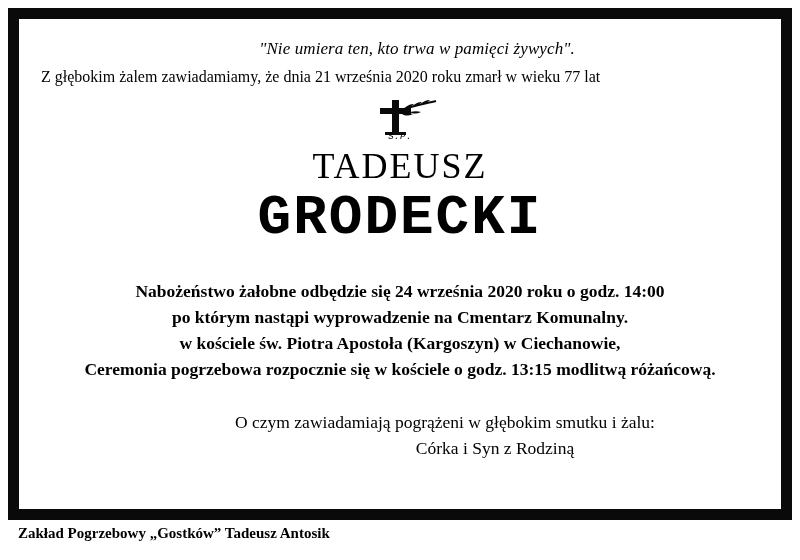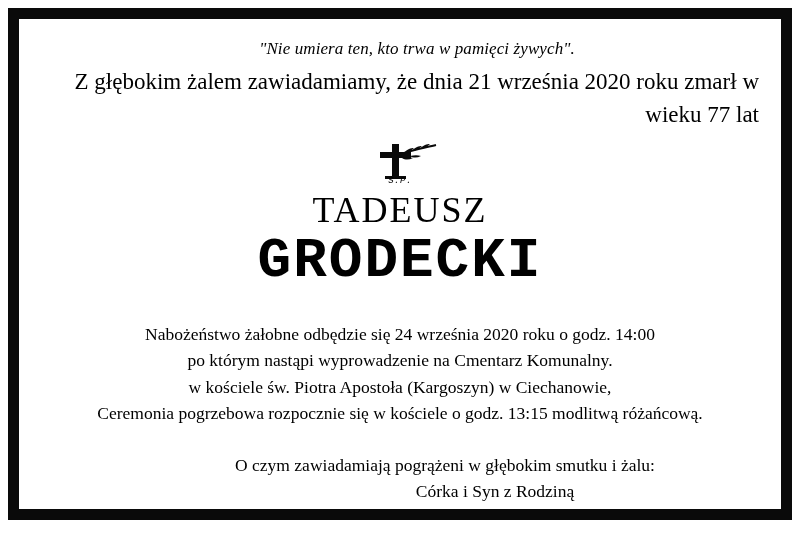--- a/index.html
+++ b/index.html
@@ -57,22 +57,22 @@
     font-size: 17px;
     margin: 6px 0 0 0;
     letter-spacing: 0.1px;
   }
   .quote-row {
     text-align: left;
     padding-left: 34px;
   }
 
   .intro {
-    text-align: right;
-    font-size: 23px;
+    text-align: left;
+    font-size: 16px;
     line-height: 1.45;
     margin-top: 6px;
   }
 
   .symbol-wrap {
     text-align: center;
     margin-top: 8px;
     height: 46px;
     font-family: Liberation Mono, monospace;
   }
@@ -109,20 +109,21 @@
     line-height: 1.1;
     margin-top: 2px;
     font-family: Liberation Mono, monospace;
   }
 
   .ceremony {
     text-align: center;
     font-size: 17.5px;
     line-height: 1.5;
     margin-top: 28px;
+    font-weight: bold;
   }
 
   .closing {
     margin-top: 26px;
     text-align: center;
     font-size: 17.5px;
     line-height: 1.5;
   }
   .closing .line1 {
     padding-left: 90px;
@@ -193,15 +194,16 @@
         <div class="closing">
           <div class="line1">O czym zawiadamiają pogrążeni w głębokim smutku i żalu:</div>
           <div class="line2">Córka i Syn z Rodziną</div>
         </div>
 
       </div>
     </div>
   </div>
 
   <div class="footer">
+    <div>Zakład Pogrzebowy „Gostków” Tadeusz Antosik</div>
   </div>
 
 </div>
 
 </body></html>

